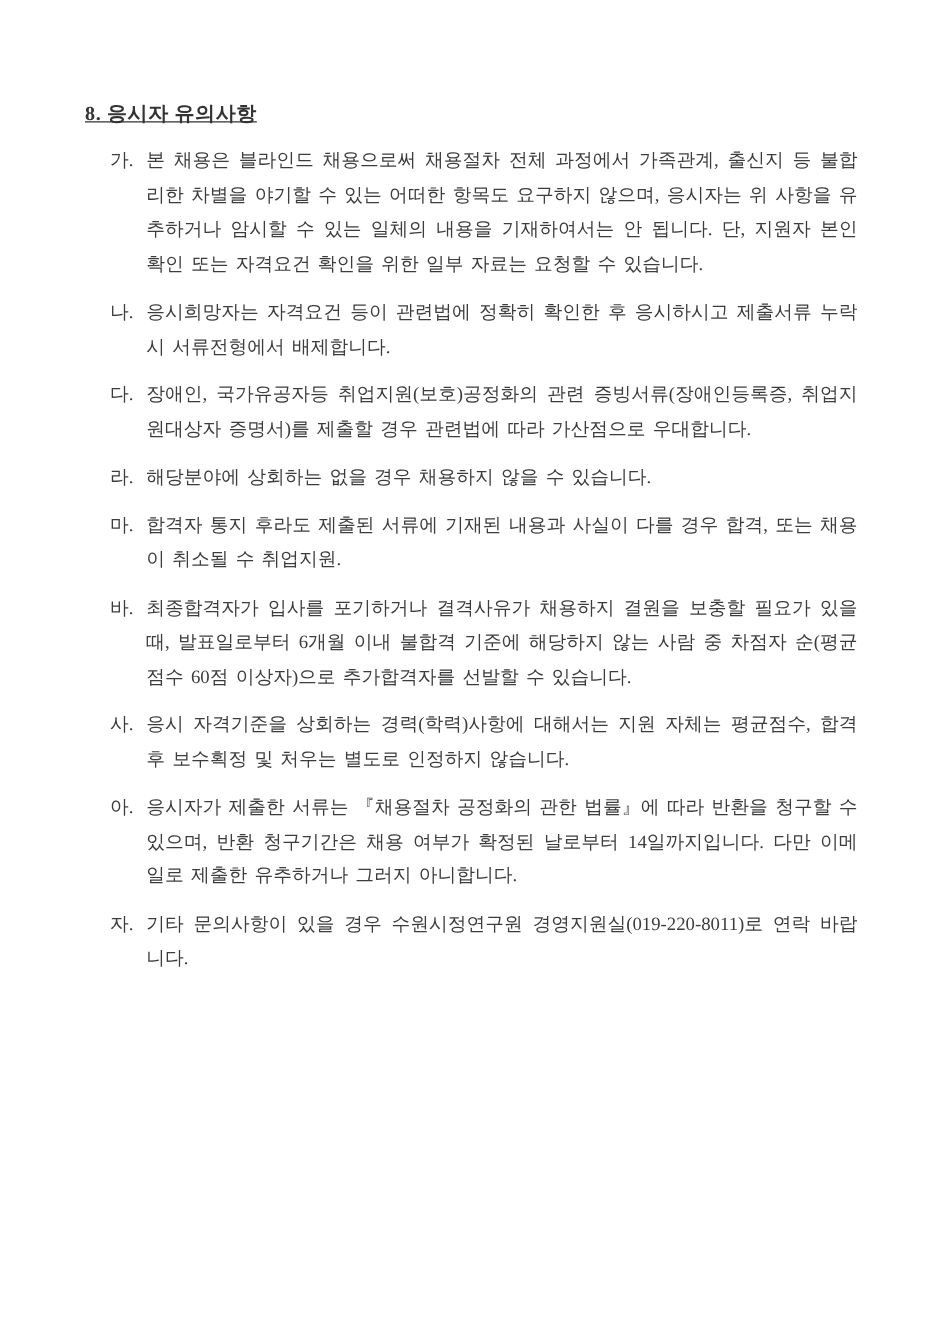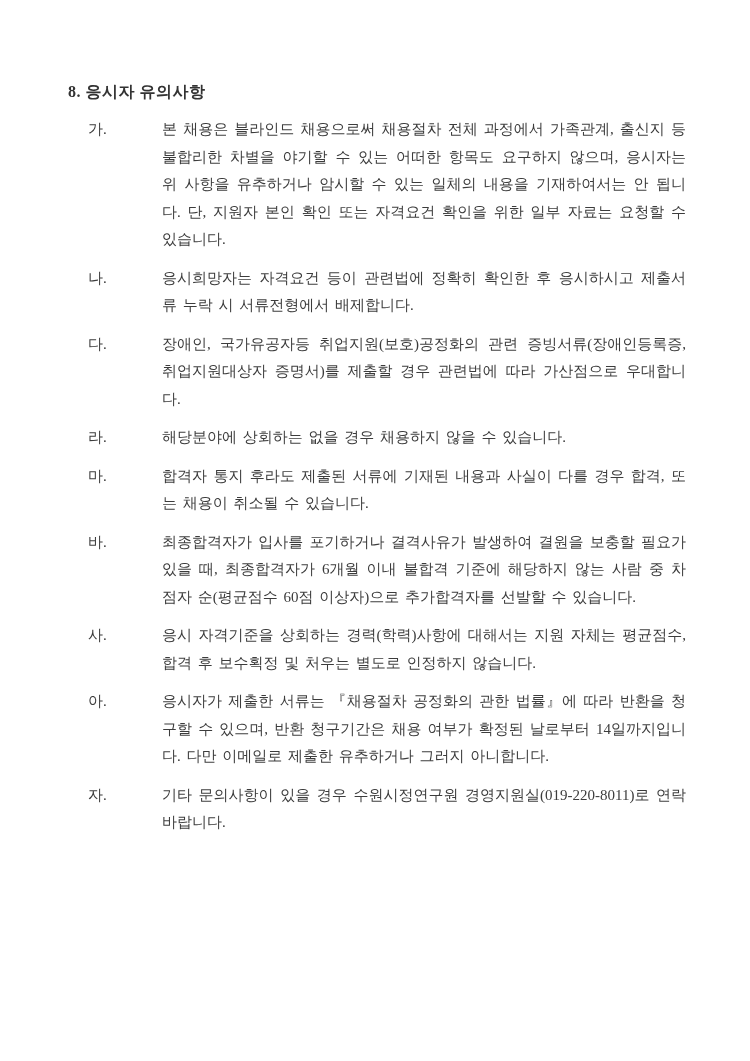--- a/index.html
+++ b/index.html
@@ -20,20 +20,21 @@
     height: 1061px;
     padding: 78px 64px 0 68px;
     background: #ffffff;
   }
   .doc-title {
     font-size: 16px;
     font-weight: bold;
     line-height: 27px;
     letter-spacing: 0.5px;
     color: #333333;
+    text-decoration: underline;
   }
   .items {
     margin-top: 3px;
     margin-left: 20px;
   }
   .notice-item {
     display: flex;
     align-items: flex-start;
     margin-top: 11px;
     font-size: 15px;
@@ -42,21 +43,20 @@
   .item-label {
     flex: 0 0 29px;
     width: 29px;
     white-space: nowrap;
   }
   .item-text {
     flex: 1 1 auto;
     text-align: justify;
     text-justify: inter-word;
     word-spacing: 2px;
-    margin-left: 45px;
   }
 </style>
 </head>
 <body>
 
 <div class="page">
 
   <div class="doc-title">8. 응시자 유의사항</div>
 
   <div class="items">
@@ -76,26 +76,26 @@
       <span class="item-text">장애인, 국가유공자등 취업지원(보호)공정화의 관련 증빙서류(장애인등록증, 취업지원대상자 증명서)를 제출할 경우 관련법에 따라 가산점으로 우대합니다.</span>
     </div>
 
     <div class="notice-item">
       <span class="item-label">라.</span>
       <span class="item-text">해당분야에 상회하는 없을 경우 채용하지 않을 수 있습니다.</span>
     </div>
 
     <div class="notice-item">
       <span class="item-label">마.</span>
-      <span class="item-text">합격자 통지 후라도 제출된 서류에 기재된 내용과 사실이 다를 경우 합격, 또는 채용이 취소될 수 있습니다.</span>
+      <span class="item-text">합격자 통지 후라도 제출된 서류에 기재된 내용과 사실이 다를 경우 합격, 또는 채용이 취소될 수 취업지원.</span>
     </div>
 
     <div class="notice-item">
       <span class="item-label">바.</span>
-      <span class="item-text">최종합격자가 입사를 포기하거나 결격사유가 발생하여 결원을 보충할 필요가 있을 때, 최종합격자가 6개월 이내 불합격 기준에 해당하지 않는 사람 중 차점자 순(평균점수 60점 이상자)으로 추가합격자를 선발할 수 있습니다.</span>
+      <span class="item-text">최종합격자가 입사를 포기하거나 결격사유가 채용하지 결원을 보충할 필요가 있을 때, 발표일로부터 6개월 이내 불합격 기준에 해당하지 않는 사람 중 차점자 순(평균점수 60점 이상자)으로 추가합격자를 선발할 수 있습니다.</span>
     </div>
 
     <div class="notice-item">
       <span class="item-label">사.</span>
       <span class="item-text">응시 자격기준을 상회하는 경력(학력)사항에 대해서는 지원 자체는 평균점수, 합격 후 보수획정 및 처우는 별도로 인정하지 않습니다.</span>
     </div>
 
     <div class="notice-item">
       <span class="item-label">아.</span>
       <span class="item-text">응시자가 제출한 서류는 『채용절차 공정화의 관한 법률』에 따라 반환을 청구할 수 있으며, 반환 청구기간은 채용 여부가 확정된 날로부터 14일까지입니다. 다만 이메일로 제출한 유추하거나 그러지 아니합니다.</span>

